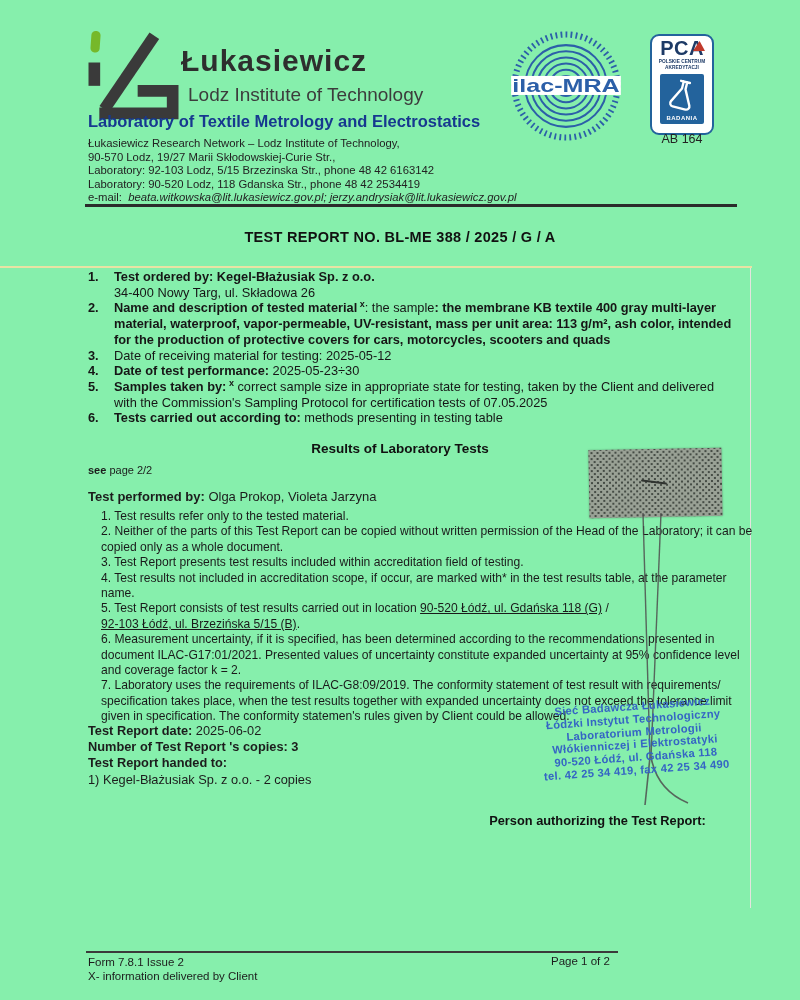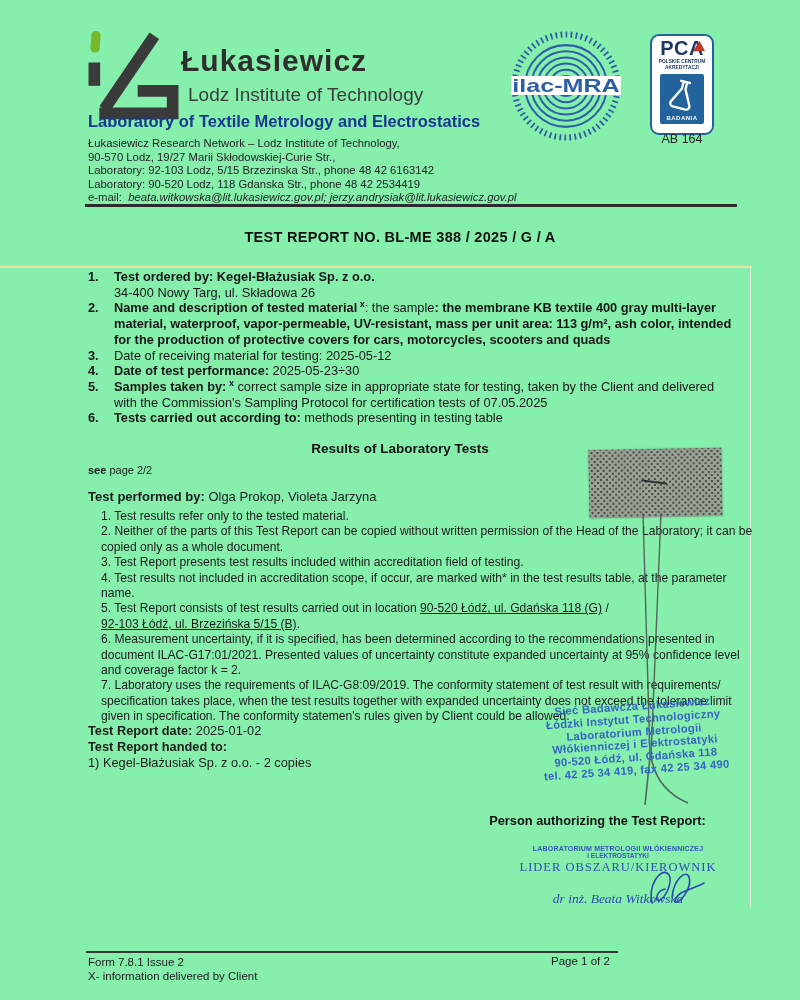--- a/index.html
+++ b/index.html
@@ -152,21 +152,22 @@
       <p class="note"><span>1.  Test results refer only to the tested material.</span></p>
       <p class="note"><span>2.  Neither of the parts of this Test Report can be copied without written permission of the Head of the Laboratory; it can be copied only as a whole document.</span></p>
       <p class="note"><span>3.  Test Report presents test results included within accreditation  field of testing.</span></p>
       <p class="note"><span>4.  Test results not included in accreditation scope, if occur, are marked with* in the test results table, at the parameter name.</span></p>
       <p class="note"><span>5.  Test Report consists of test results carried out in location </span><span style="text-decoration: underline;">90-520 Łódź, ul. Gdańska 118 (G)</span><span> /</span><br><span style="text-decoration: underline;">92-103 Łódź, ul. Brzezińska 5/15 (B)</span><span>.</span></p>
       <p class="note"><span>6.  Measurement uncertainty, if it is specified, has been determined according to the recommendations presented in document ILAC-G17:01/2021. Presented values of uncertainty constitute expanded uncertainty at 95% confidence level  and coverage factor k = 2.</span></p>
       <p class="note"><span>7.  Laboratory uses the requirements of ILAC-G8:09/2019. The conformity statement of test result with requirements/ specification takes place, when the test results together with expanded uncertainty does not exceed the tolerance limit given in specification. The conformity statemen's rules given by Client could be allowed.</span></p>
     </div>
 
   <div class="abs" id="reportinfo">
-      <div><span style="font-weight: bold;">Test Report date:</span><span> 2025-01-02</span></div>
+      <div><span style="font-weight: bold;">Test Report date:</span><span> 2025-06-02</span></div>
+      <div><span style="font-weight: bold;">Number of Test Report 's copies: 3</span></div>
       <div><span style="font-weight: bold; margin-top: 47px;">Test Report handed to:</span></div>
       <div><span>1) Kegel-Błażusiak Sp. z o.o. - 2 copies</span></div>
     </div>
 
   <div class="abs swatch">
     <div class="staple"></div>
   </div>
 
   <svg class="abs" style="left:595px;top:505px" width="150" height="320" viewBox="0 0 150 320">
     <path d="M48 8 L55 252" stroke="#4d4d4d" stroke-width="1.4" fill="none" opacity="0.85"></path>
@@ -179,31 +180,19 @@
       <div class="bs-line">Sieć Badawcza Łukasiewicz</div>
       <div class="bs-line">Łódzki Instytut Technologiczny</div>
       <div class="bs-line">Laboratorium Metrologii</div>
       <div class="bs-line">Włókienniczej i Elektrostatyki</div>
       <div class="bs-line">90-520 Łódź, ul.  Gdańska 118</div>
       <div class="bs-line">tel. 42 25 34 419, fax 42 25 34 490</div>
     </div>
 
   <div class="abs authorizing">Person authorizing the Test Report:</div>
 
-  <div class="abs" id="sigstamp">
-    <div class="sig1">LABORATORIUM METROLOGII WŁÓKIENNICZEJ</div>
-    <div class="sig2">I ELEKTROSTATYKI</div>
-    <div class="sig3">LIDER OBSZARU/KIEROWNIK</div>
-    <div class="signame">
-      <svg class="sig-svg" width="64" height="46" viewBox="0 0 64 46">
-        <path d="M6 38 C2 20 14 4 21 8 C28 12 22 30 14 35 C8 38 10 26 19 24
-                 M26 32 C28 14 40 4 43 12 C46 20 38 34 31 37 C27 38 30 30 37 27 C44 24 50 22 58 18" fill="none" stroke="#2b4ab0" stroke-width="1.6" stroke-linecap="round"></path>
-      </svg>
-      <span>dr inż. Beata Witkowska</span>
-    </div>
-  </div>
 
   <div class="abs footrule"></div>
   <div class="abs foot-form">Form 7.8.1  Issue 2</div>
   <div class="abs foot-note">X- information delivered by Client</div>
   <div class="abs foot-page">Page 1 of  2</div>
 
 </div>
 
 </body></html>

